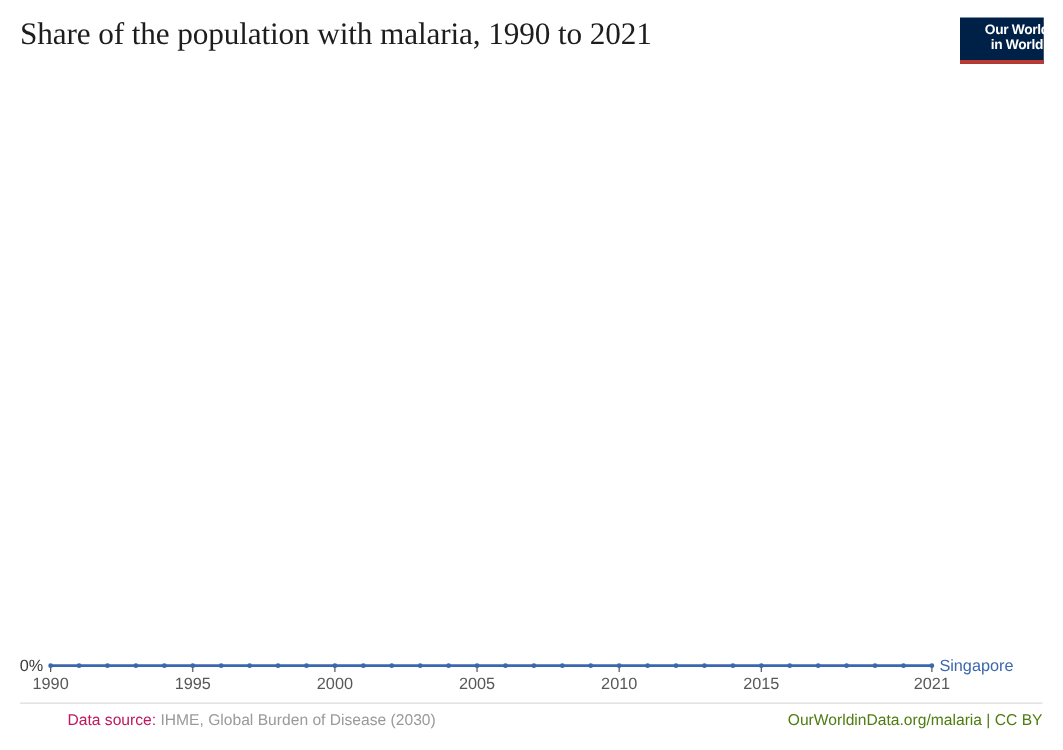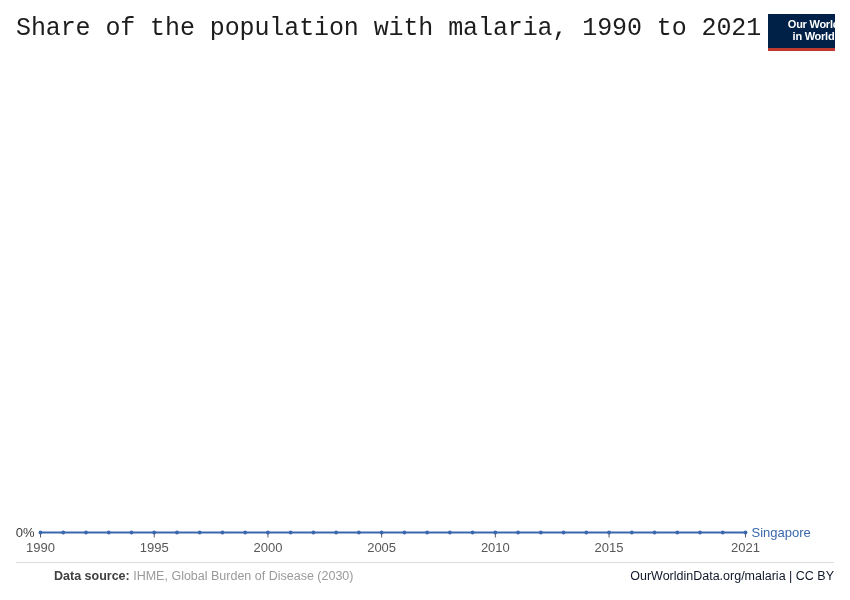--- a/index.html
+++ b/index.html
@@ -21,21 +21,21 @@
     position: absolute;
     left: 0;
     top: 0;
     width: 850px;
     height: 62px;
   }
   #chart-title {
     position: absolute;
     left: 16px;
     top: 14px;
-    font-family: Liberation Mono, monospace;
+    font-family: Liberation Serif, serif;
     font-size: 25px;
     font-weight: 400;
     color: #1d1d1d;
     letter-spacing: -0.1px;
     white-space: nowrap;
   }
 
   
   #owid-logo {
     position: absolute;
@@ -127,30 +127,30 @@
   }
   #footer-left {
     position: absolute;
     left: 16px;
     top: 13px;
     font-size: 12.5px;
     color: #9a9a9a;
     white-space: nowrap;
   }
   #footer-left .bold {
-    font-weight: 700;
-    color: #404040;
+    font-weight: 400;
+    color: #be185d;
     padding-left: 38px;
   }
   #footer-right {
     position: absolute;
     right: 16px;
     top: 13px;
     font-size: 12.5px;
-    color: #0f172a;
+    color: #4d7c0f;
     white-space: nowrap;
   }
 </style>
 </head>
 <body>
 
 <div id="header">
   <div id="chart-title">Share of the population with malaria, 1990 to 2021</div>
 
   <div id="owid-logo">

